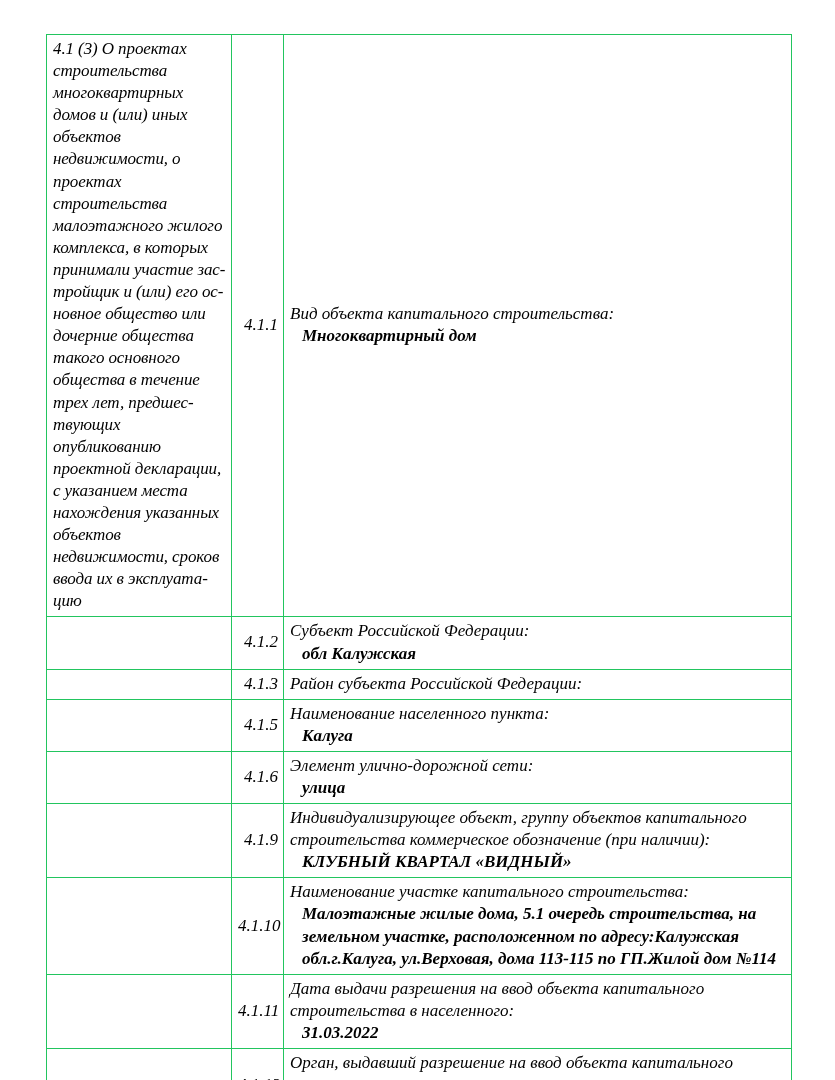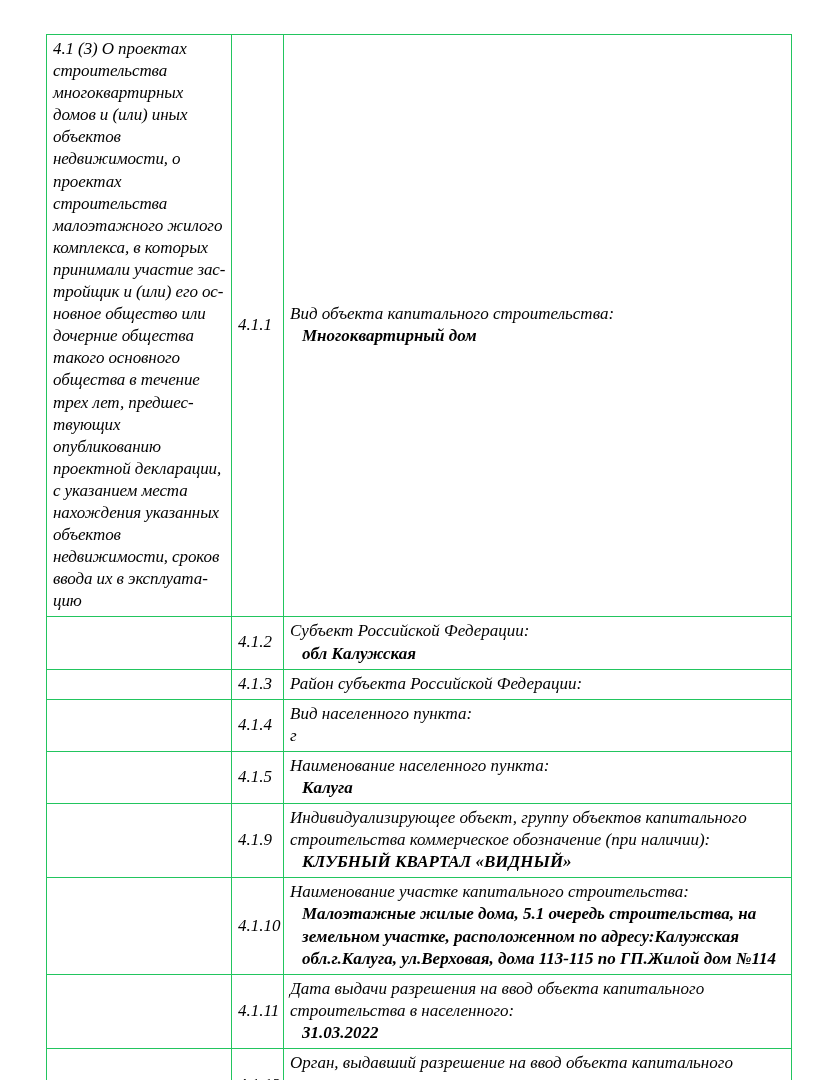--- a/index.html
+++ b/index.html
@@ -38,21 +38,21 @@
   col.c-code { width: 52px; }
   col.c-val  { width: 508px; }
 
   td.desc {
     font-size: 13.2px;
     line-height: 1.265;
     letter-spacing: -0.1px;
     padding-top: 5px;
   }
   td.code {
-    text-align: left;
+    text-align: right;
     font-size: 13px;
     padding-left: 7px;
   }
   td.code.mid { vertical-align: middle; }
   td.val {
     font-size: 12.7px;
     line-height: 1.27;
   }
   td.val.mid { vertical-align: middle; }
   .lbl { display: block; }
@@ -92,38 +92,38 @@
 
       <tr>
         <td class="empty-cell"></td>
         <td class="code mid">4.1.3</td>
         <td class="val mid">
           <span class="lbl">Район субъекта Российской Федерации:</span>
           <span class="lbl bold"></span>
         </td>
       </tr>
 
-      <tr>
-        <td class="empty-cell"></td>
-        <td class="code mid">4.1.4</td>
-        <td class="val">
-          <span class="lbl">Вид населенного пункта:</span>
-          <span class="lbl">г</span>
-        </td>
-      </tr>
 
       <tr>
         <td class="empty-cell"></td>
         <td class="code mid">4.1.5</td>
         <td class="val">
           <span class="lbl">Наименование населенного пункта:</span>
           <span class="lbl bold">Калуга</span>
         </td>
       </tr>
 
+      <tr>
+        <td class="empty-cell"></td>
+        <td class="code mid">4.1.6</td>
+        <td class="val">
+          <span class="lbl">Элемент улично-дорожной сети:</span>
+          <span class="lbl bold">улица</span>
+        </td>
+      </tr>
 
 
 
       <tr>
         <td class="empty-cell"></td>
         <td class="code mid">4.1.9</td>
         <td class="val">
           <span class="lbl">Индивидуализирующее объект, группу объектов капитального стро­ительства коммерческое обозначение (при наличии):</span>
           <span class="lbl bold">КЛУБНЫЙ КВАРТАЛ «ВИДНЫЙ»</span>
         </td>

